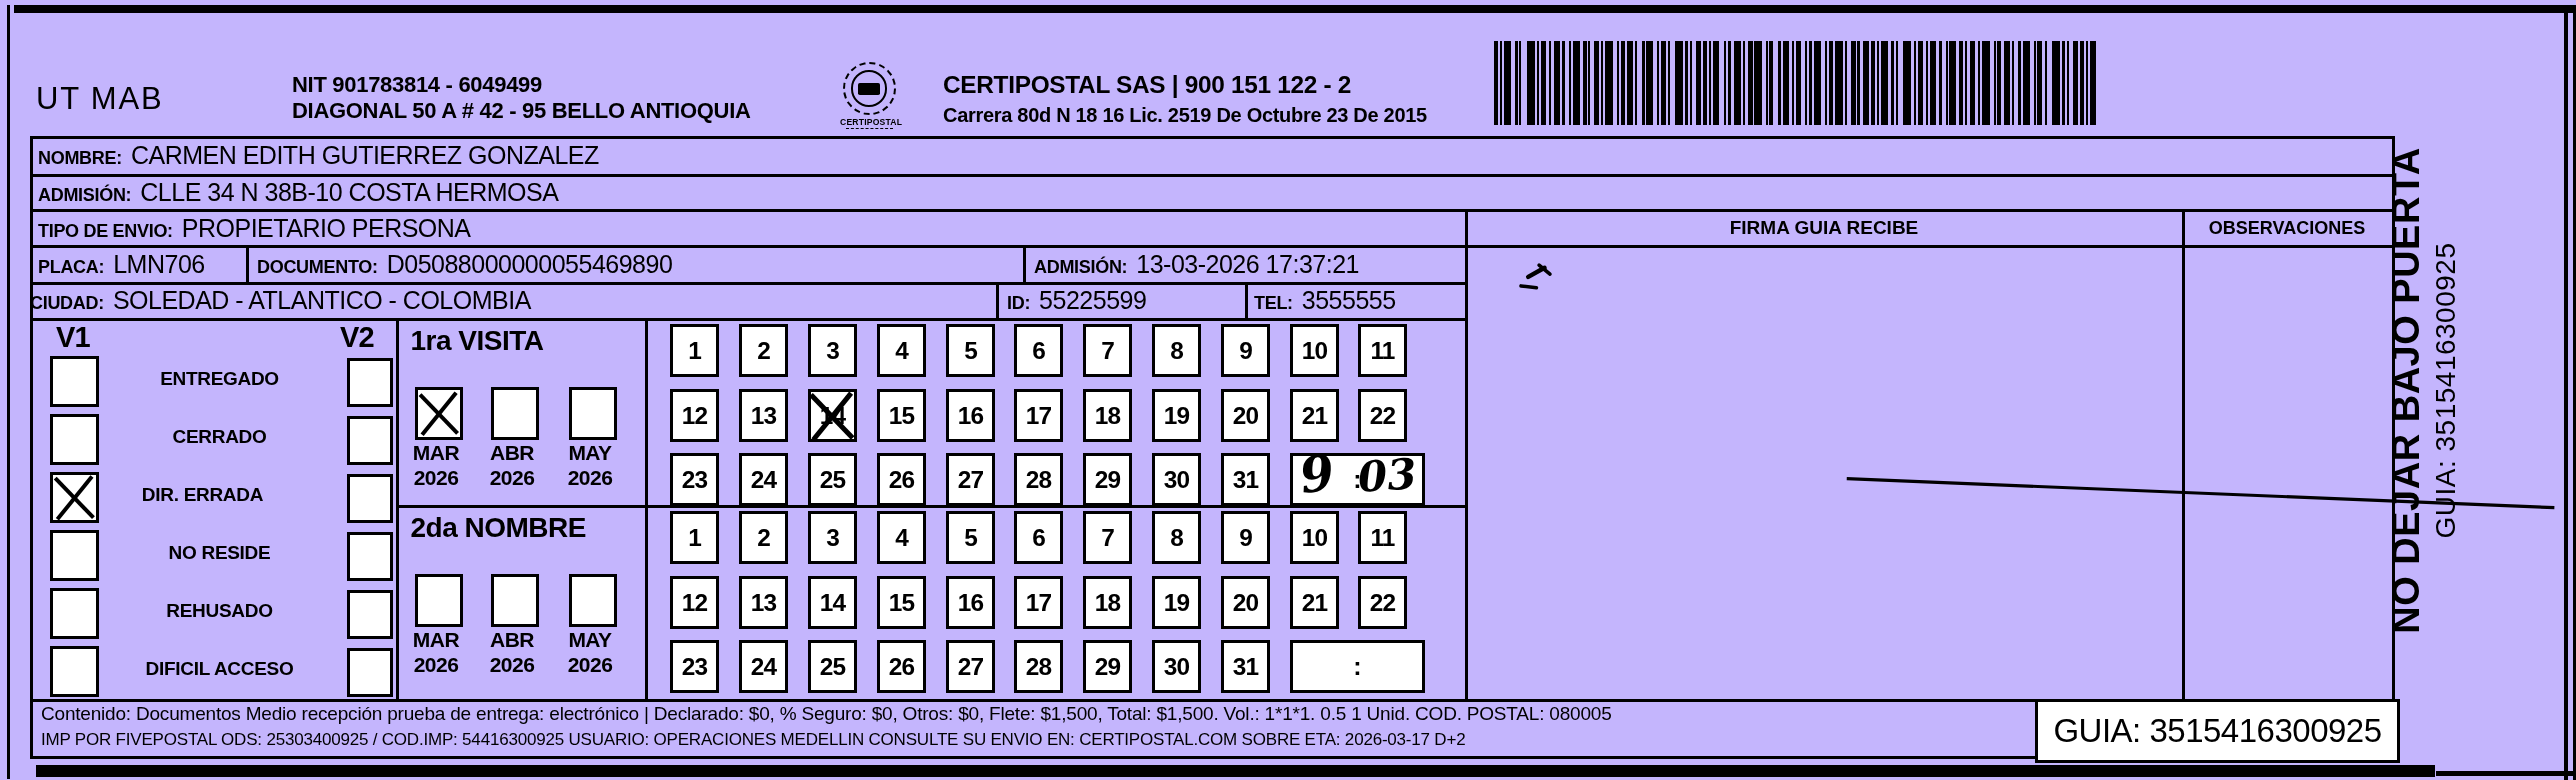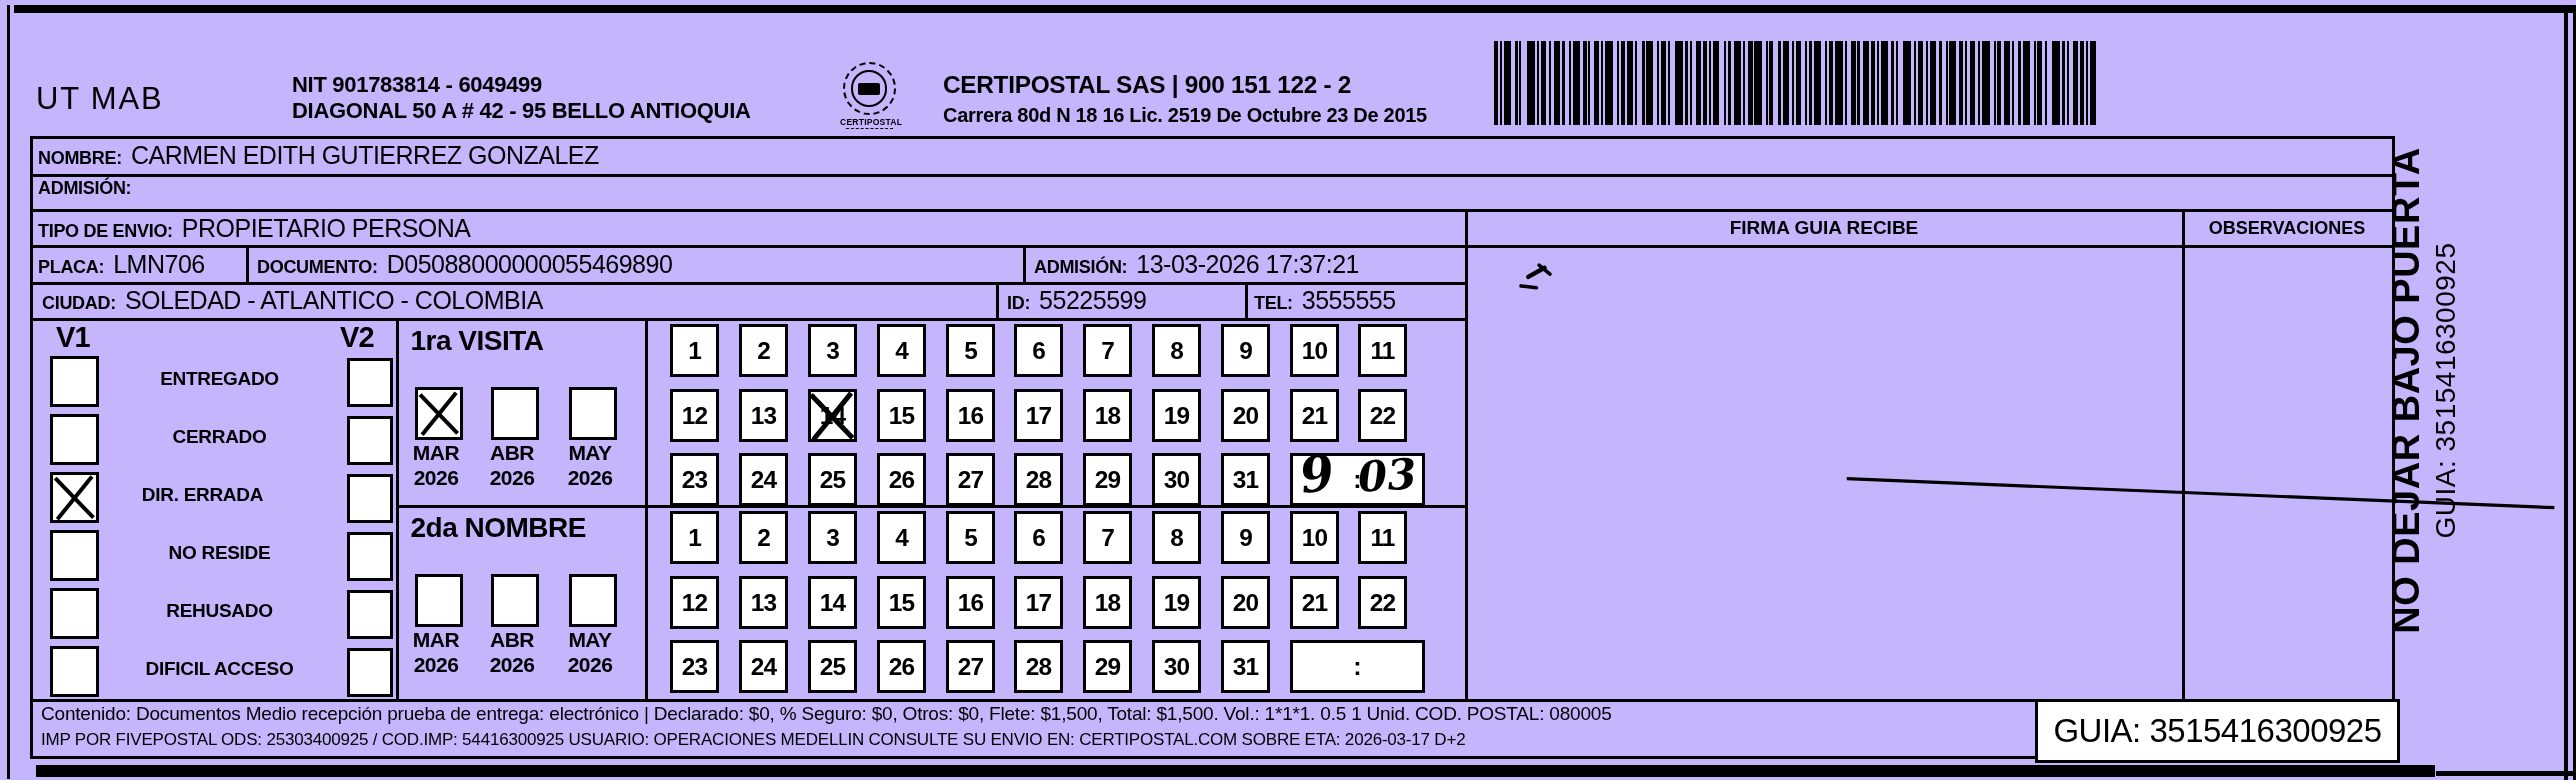--- a/index.html
+++ b/index.html
@@ -188,38 +188,39 @@
   <div class="vl" style="left:645px;top:318px;height:384px;"></div>
   <div class="vl" style="left:1465px;top:209px;height:493px;"></div>
   <div class="vl" style="left:2182px;top:209px;height:493px;"></div>
 
   <div class="t pair" style="left:38px;top:141px;">
     <span class="flabel">NOMBRE:</span>
     <span class="fvalue">CARMEN EDITH GUTIERREZ GONZALEZ</span>
   </div>
   <div class="t pair" style="left:38px;top:178px;">
     <span class="flabel">ADMISIÓN:</span>
+    <span class="fvalue">CLLE 34 N 38B-10 COSTA HERMOSA</span>
   </div>
   <div class="t pair" style="left:38px;top:214px;">
     <span class="flabel">TIPO DE ENVIO:</span>
     <span class="fvalue">PROPIETARIO PERSONA</span>
   </div>
   <div class="t pair" style="left:38px;top:250px;">
     <span class="flabel">PLACA:</span>
     <span class="fvalue">LMN706</span>
   </div>
   <div class="t pair" style="left:257px;top:250px;">
     <span class="flabel">DOCUMENTO:</span>
     <span class="fvalue">D05088000000055469890</span>
   </div>
   <div class="t pair" style="left:1034px;top:250px;">
     <span class="flabel">ADMISIÓN:</span>
     <span class="fvalue">13-03-2026 17:37:21</span>
   </div>
-  <div class="t pair" style="left:42px;top:286px;">
+  <div class="t pair" style="left:30px;top:286px;">
     <span class="flabel">CIUDAD:</span>
     <span class="fvalue">SOLEDAD - ATLANTICO - COLOMBIA</span>
   </div>
   <div class="t pair" style="left:1007px;top:286px;">
     <span class="flabel">ID:</span>
     <span class="fvalue">55225599</span>
   </div>
   <div class="t pair" style="left:1254px;top:286px;">
     <span class="flabel">TEL:</span>
     <span class="fvalue">3555555</span>

